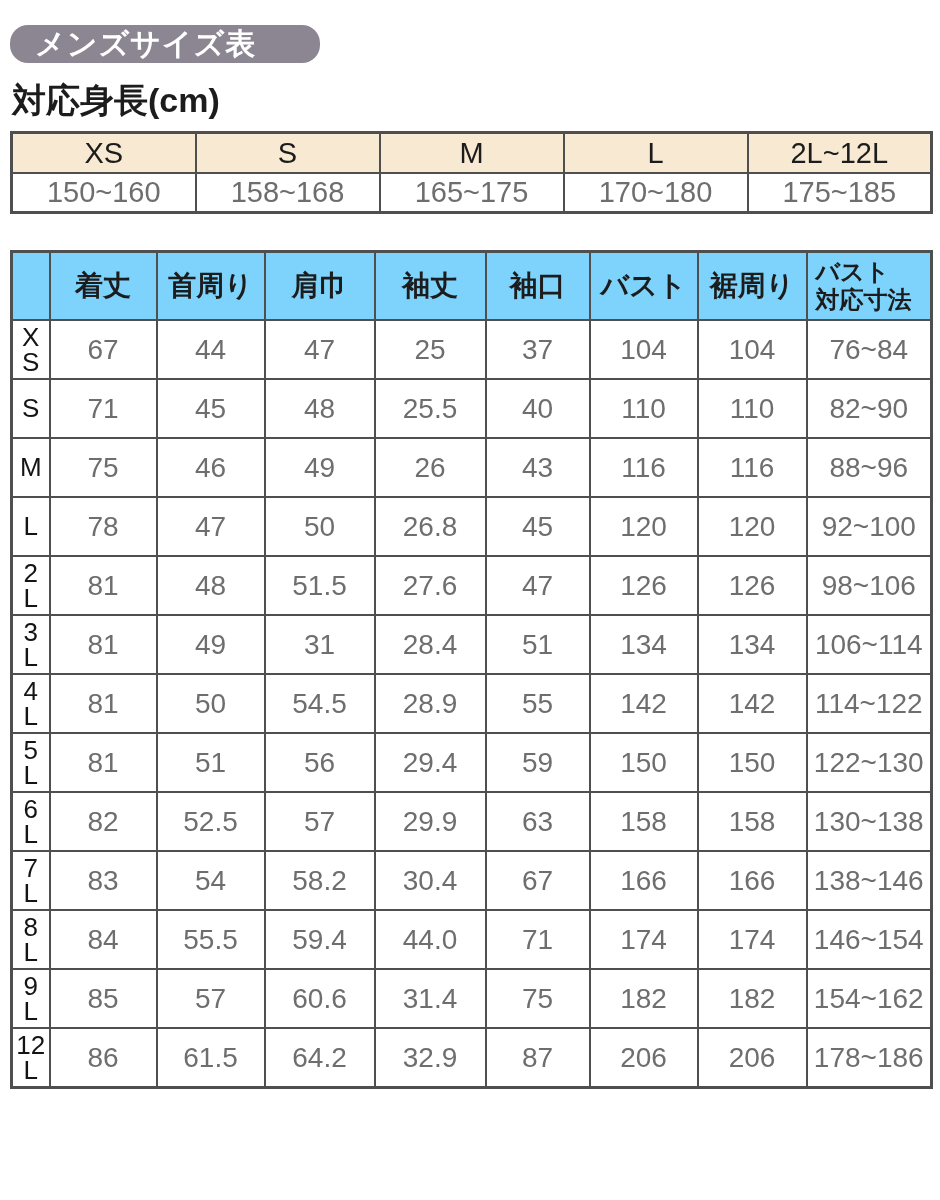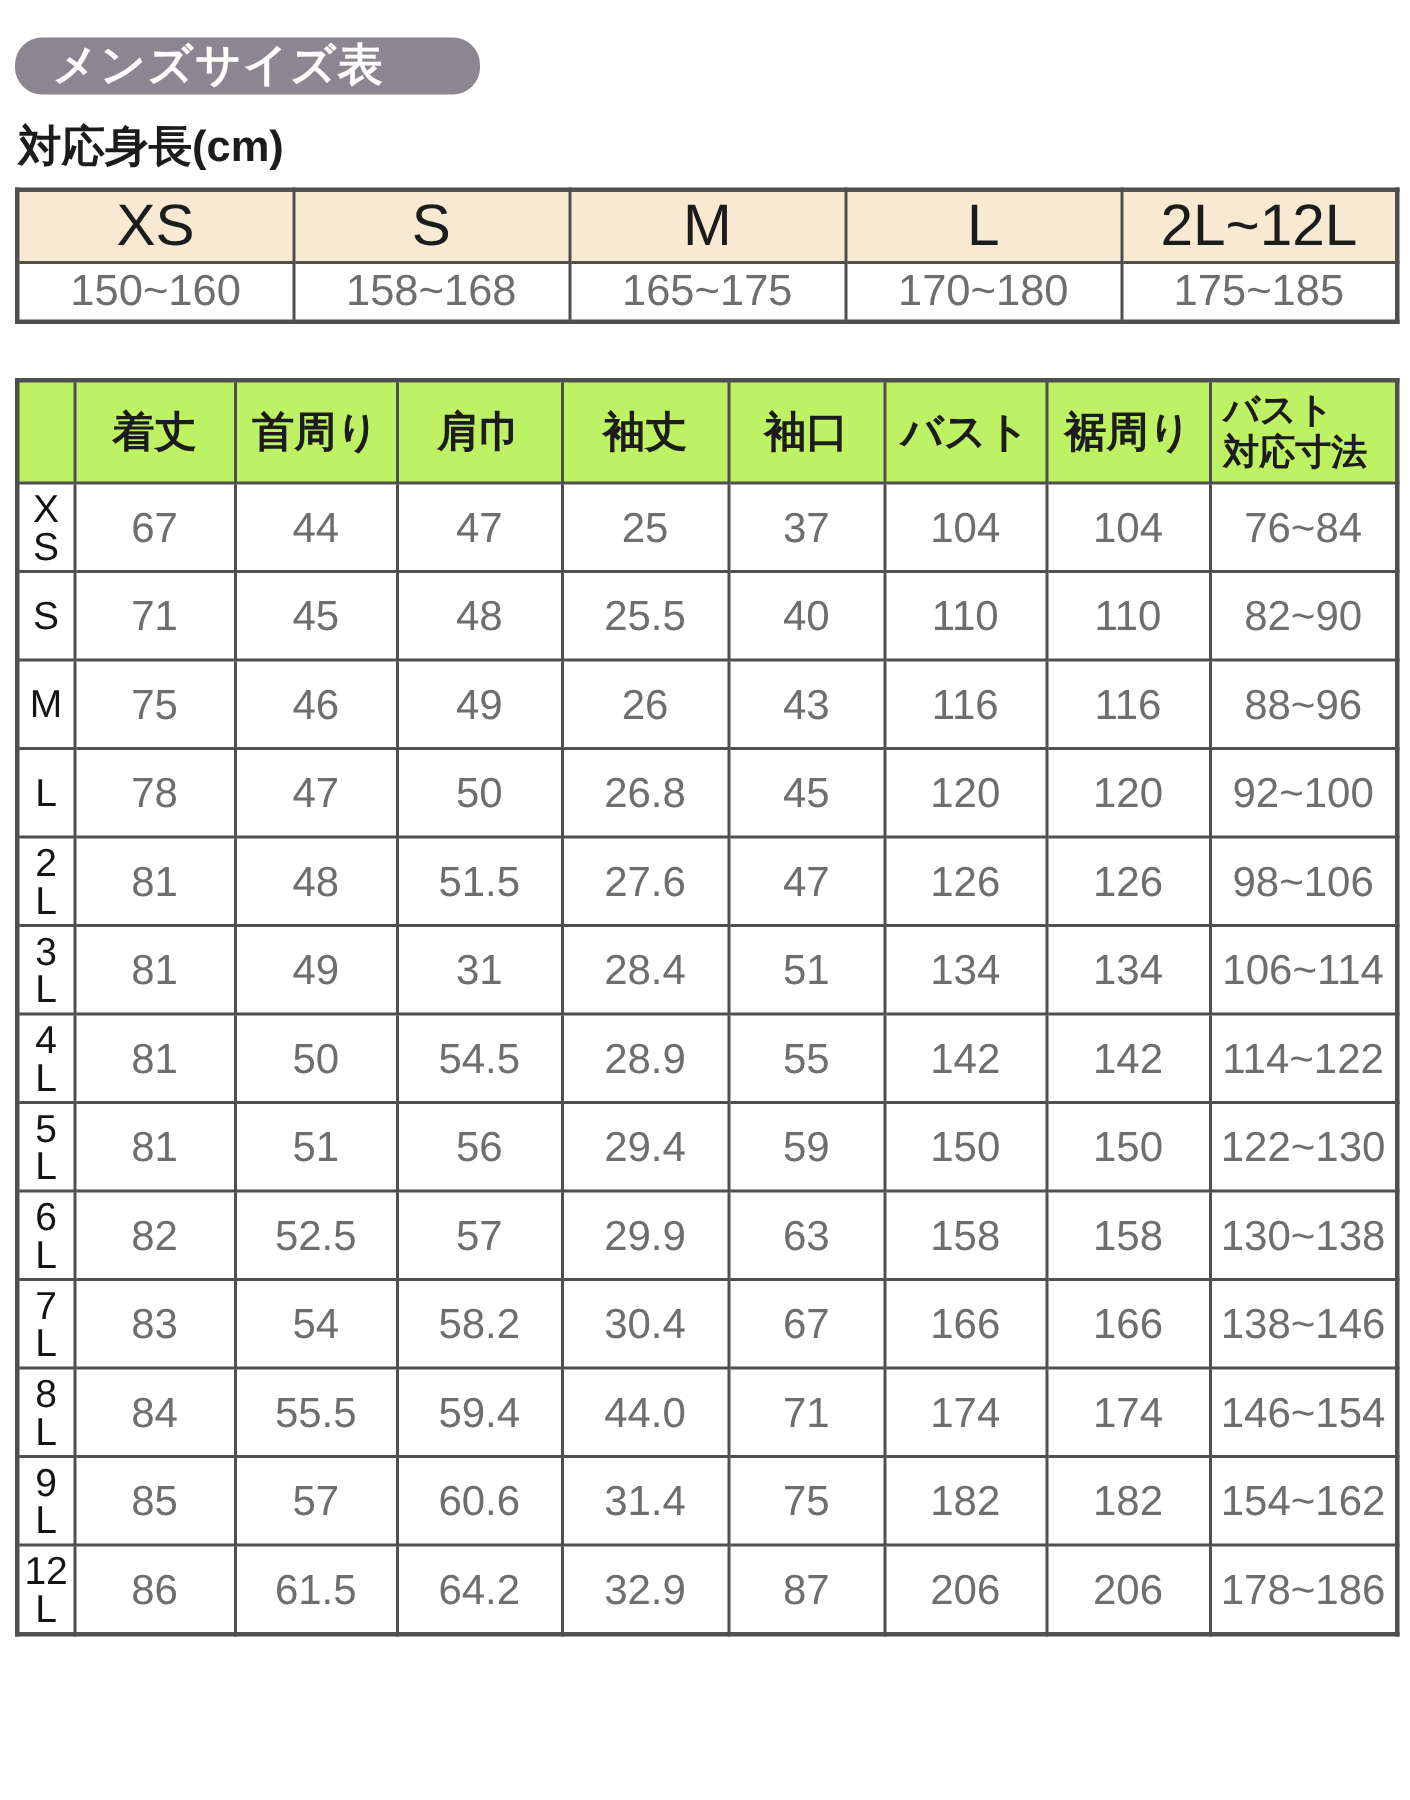--- a/index.html
+++ b/index.html
@@ -24,60 +24,60 @@
     background: #8b8692;
     color: #ffffff;
     font-size: 30px;
     font-weight: bold;
     padding-left: 25px;
     letter-spacing: 1px;
     border-radius: 18px;
   }
   .subtitle {
     margin: 15px 0 7px 2px;
-    font-size: 29px;
+    font-size: 34px;
     font-weight: bold;
     color: #1c1c1c;
   }
   table {
     border-collapse: collapse;
     table-layout: fixed;
     width: 920px;
   }
   .height-table {
     border: 3px solid #4f4f4f;
   }
   .height-table th, .height-table td {
     border: 2px solid #4f4f4f;
     text-align: center;
     vertical-align: middle;
   }
   .height-table th {
     background: #f8e9d3;
     color: #1c1c1c;
     font-weight: normal;
-    font-size: 39px;
+    font-size: 29px;
     height: 36px;
   }
   .height-table td {
     background: #ffffff;
     color: #6e6e6e;
     font-size: 29px;
     height: 35px;
   }
   .size-table {
     margin-top: 36px;
     border: 3px solid #4f4f4f;
   }
   .size-table th, .size-table td {
     border: 2px solid #4f4f4f;
     vertical-align: middle;
   }
   .size-table thead th {
-    background: #bef264;
+    background: #7dd3fc;
     color: #1c1c1c;
     font-size: 28px;
     font-weight: bold;
     height: 64px;
     text-align: center;
     font-family: Liberation Serif, serif;
   }
   .size-table thead th.wide-header {
     font-size: 24px;
     text-align: left;

